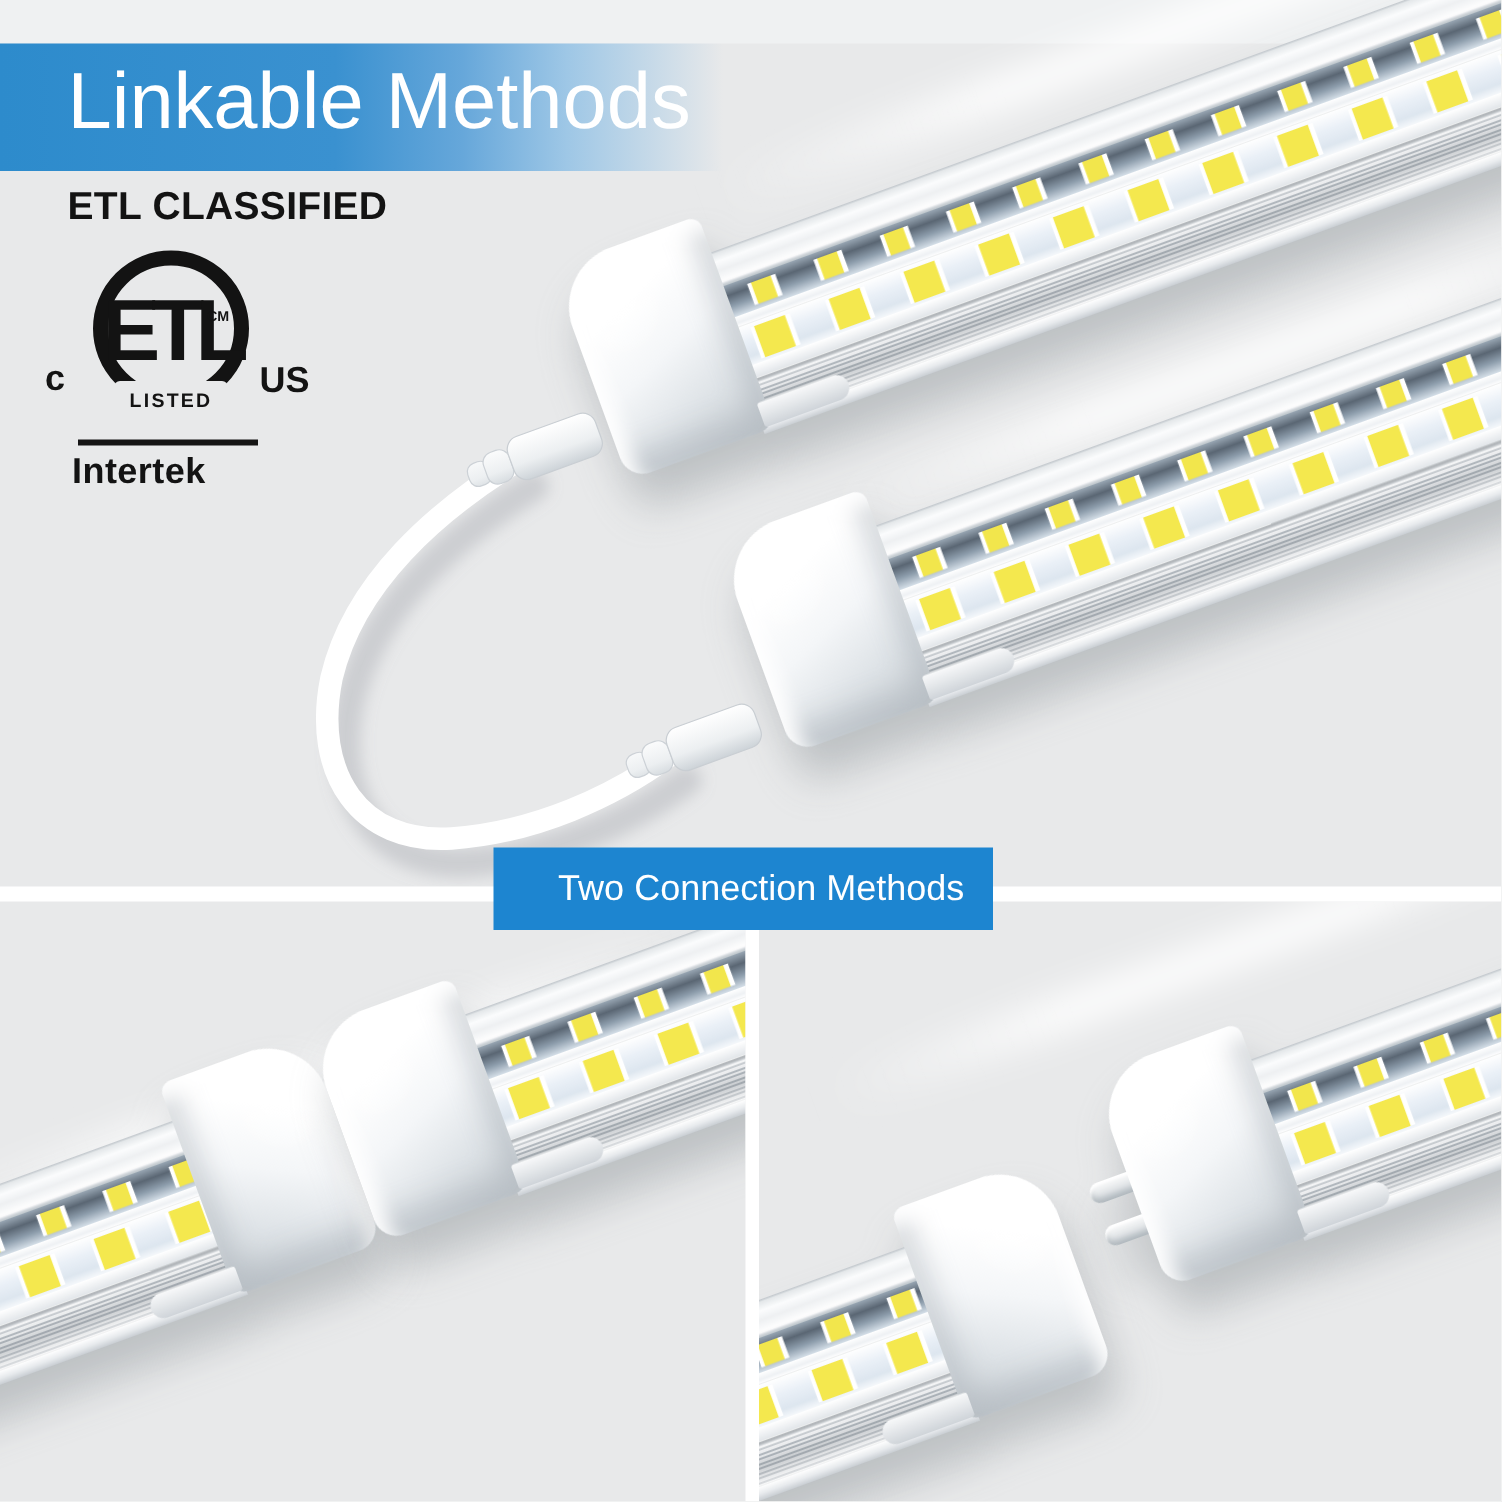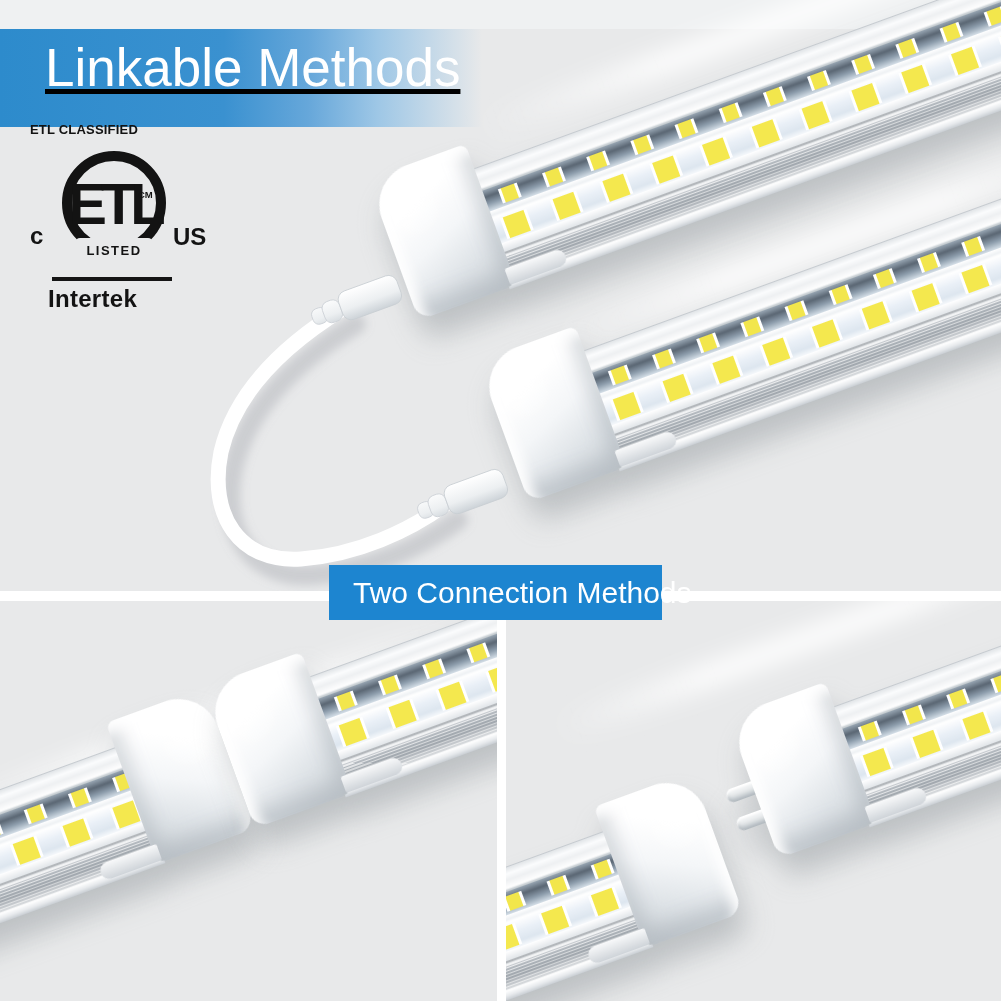--- a/index.html
+++ b/index.html
@@ -13,37 +13,36 @@
   
   .panel{position:absolute;overflow:hidden;}
   .panel.top{left:0;top:0;width:1001px;height:591px;}
   .panel.bl{left:0;top:601px;width:497px;height:400px;}
   .panel.br{left:506px;top:601px;width:495px;height:400px;}
   .divider-h{position:absolute;left:0;top:591px;width:1001px;height:10px;background:#ffffff;z-index:6;}
   .divider-v{position:absolute;left:497px;top:601px;width:9px;height:400px;background:#ffffff;z-index:6;}
 
   
   .banner-top{
-    position:absolute;left:0;top:29px;width:497px;height:98px;z-index:8;
+    position:absolute;left:0;top:29px;width:497px;height:85px;z-index:8;
     background:linear-gradient(90deg,#2d8bcc 0%,#3a91d0 45%,#66a7da 62%,#9ec7e6 76%,rgba(233,235,236,0) 97%);
-    text-decoration:underline;
   }
   .banner-top span{
     display:block;padding-left:45px;line-height:77px;
     font-size:53px;color:#ffffff;white-space:nowrap;
   }
   .banner-mid{
     position:absolute;left:329px;top:565px;width:333px;height:55px;z-index:9;
     background:#1d85d0;text-align:center;
   }
-  .banner-mid span{display:block;line-height:55px;font-size:30px;color:#ffffff;white-space:nowrap;padding-left:24px;}
+  .banner-mid span{display:block;line-height:55px;font-size:24px;color:#ffffff;white-space:nowrap;padding-left:24px;}
 
   
   .etl{position:absolute;left:28px;top:122px;width:200px;z-index:8;color:#131313;}
-  .etl-classified{margin-left:2px;font-size:13px;font-weight:bold;letter-spacing:0.2px;white-space:nowrap;}
+  .etl-classified{margin-left:17px;font-size:26px;font-weight:bold;letter-spacing:0.2px;white-space:nowrap;text-align:right;}
   .etl svg{display:block;margin-top:4px;}
   .etl-line{margin:6px 0 0 24px;width:120px;height:4px;background:#151515;}
   .etl-intertek{margin:4px 0 0 20px;font-size:24px;font-weight:bold;letter-spacing:0.3px;}
 
   
   .streak{
     position:absolute;height:24px;z-index:1;
     background:linear-gradient(90deg,rgba(255,255,255,0),rgba(255,255,255,.9) 30%,rgba(255,255,255,.9) 70%,rgba(255,255,255,0));
     filter:blur(11px);
     transform:rotate(-20deg);transform-origin:0 50%;

